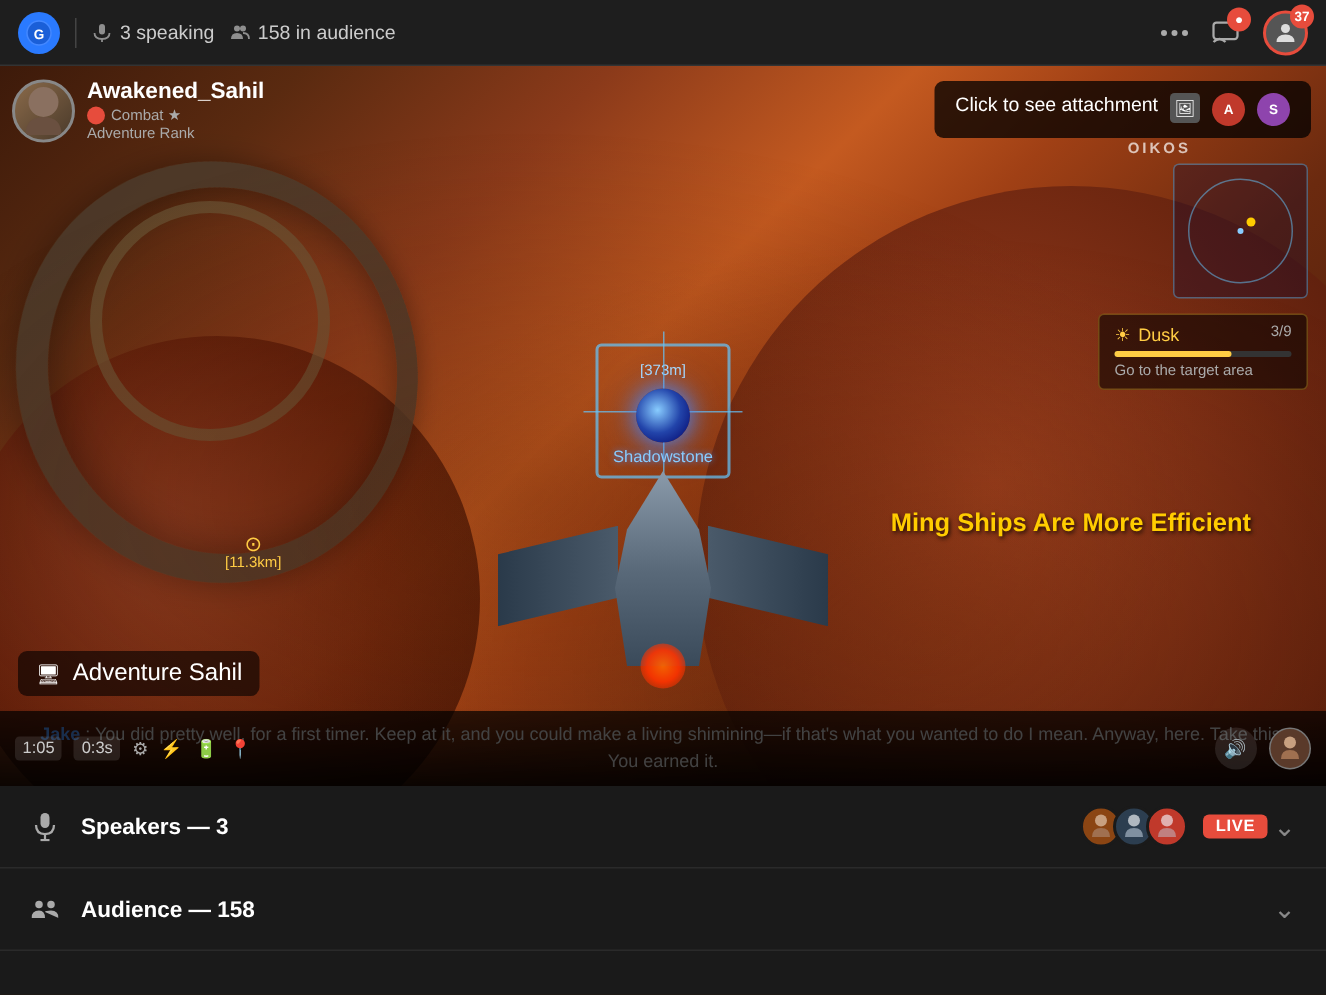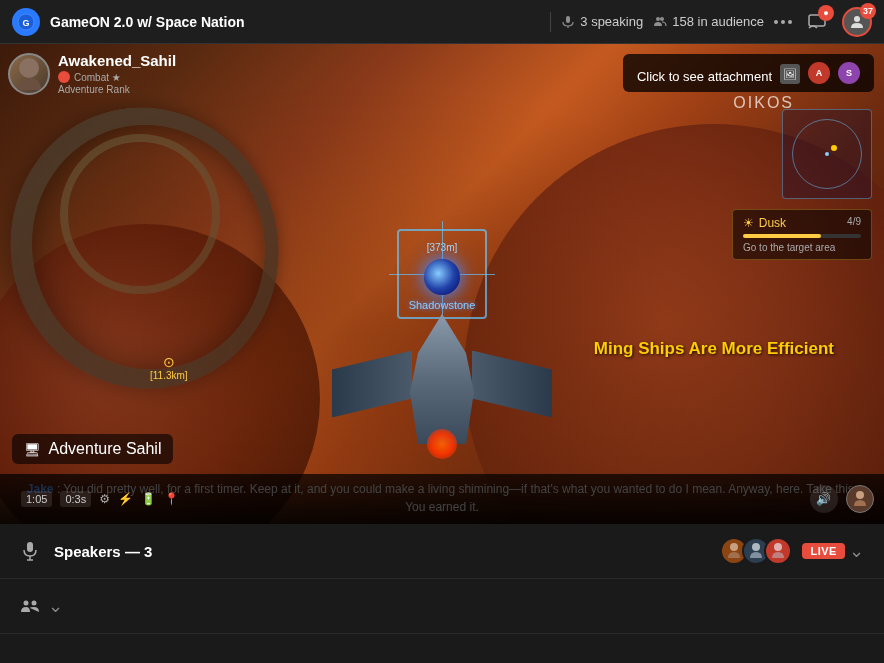--- a/index.html
+++ b/index.html
@@ -316,21 +316,21 @@
       right: 10px;
       background: rgba(0, 0, 0, 0.75);
       border: none;
       color: #fff;
       padding: 8px 14px;
       border-radius: 6px;
       font-size: 13px;
       font-weight: 500;
       cursor: pointer;
       display: flex;
-      align-items: flex-end;
+      align-items: flex-start;
       gap: 8px;
     }
     .attachment-btn .img-icon {
       width: 20px;
       height: 20px;
       background: #555;
       border-radius: 3px;
       display: flex;
       align-items: center;
       justify-content: center;
@@ -357,23 +357,24 @@
       justify-content: center;
       font-size: 9px;
       font-weight: bold;
     }
 
     
     .oikos-label {
       position: absolute;
       top: 50px;
       right: 90px;
-      font-size: 16px;
+      font-size: 10px;
       color: rgba(255,255,255,0.7);
       letter-spacing: 2px;
+      font-weight: bold;
     }
 
     
     .minimap {
       position: absolute;
       top: 65px;
       right: 12px;
       width: 90px;
       height: 90px;
       border: 1px solid rgba(100, 200, 255, 0.4);
@@ -677,21 +678,20 @@
 </head>
 <body>
 
 <div class="top-bar">
   <div class="top-bar-logo">
     <svg width="18" height="18" viewBox="0 0 18 18">
       <circle cx="9" cy="9" r="8" fill="#1a5fd8" stroke="#4488ff" stroke-width="1"></circle>
       <text x="9" y="13" text-anchor="middle" fill="white" font-size="9" font-weight="bold">G</text>
     </svg>
   </div>
-  <div class="top-bar-title">GameON 2.0 w/ Space Nation</div>
   <div class="top-bar-divider"></div>
   <div class="top-bar-stat">
     <svg width="14" height="14" viewBox="0 0 14 14">
       <rect x="5" y="1" width="4" height="7" rx="2" fill="#aaa"></rect>
       <path d="M2 7 Q2 11 7 11 Q12 11 12 7" stroke="#aaa" fill="none" stroke-width="1.2"></path>
       <line x1="7" y1="11" x2="7" y2="13" stroke="#aaa" stroke-width="1.2"></line>
     </svg>
     <span>3 speaking</span>
   </div>
   <div class="top-bar-stat">
@@ -770,21 +770,21 @@
     <div class="minimap">
       <div class="minimap-ring"></div>
       <div class="minimap-dot"></div>
       <div class="minimap-marker"></div>
     </div>
 
     <div class="quest-panel">
       <div class="quest-title">
         <span>☀</span>
         <span>Dusk</span>
-        <span class="quest-progress" style="margin-left:auto;">4/9</span>
+        <span class="quest-progress" style="margin-left:auto;">3/9</span>
       </div>
       <div class="quest-bar-bg">
         <div class="quest-bar-fill" style="width:66%;"></div>
       </div>
       <div class="quest-desc">Go to the target area</div>
     </div>
 
     <div class="target-dist">[373m]</div>
 
     <div class="reticle"></div>
@@ -814,21 +814,21 @@
       </div>
     </div>
 
     <div class="hud-bar">
 
       <div class="speaker-hud">
         <div style="font-size:13px;color:#fff;">🖥</div>
         <span>Adventure Sahil</span>
       </div>
 
-      <div class="hud-timer" style="font-size:11px;color:#ccc;background:rgba(255,255,255,0.1);border-radius:3px;padding:2px 5px;margin-left:11px;">1:05</div>
+      <div class="hud-timer" style="font-size:11px;color:#ccc;background:rgba(255,255,255,0.1);border-radius:3px;padding:2px 5px;">1:05</div>
       <div class="hud-timer" style="font-size:11px;color:#ccc;background:rgba(255,255,255,0.1);border-radius:3px;padding:2px 5px;">0:3s</div>
 
       <div class="hud-stats">
         <div class="hud-stat-item">
           <span style="font-size:12px;">⚙</span>
         </div>
         <div class="hud-stat-item">
           <span style="font-size:12px;">⚡</span>
         </div>
         <div class="hud-stat-item">
@@ -891,15 +891,16 @@
 
   <div class="audience-row section-row audience">
     <div class="section-mic">
       <svg width="18" height="16" viewBox="0 0 18 16">
         <circle cx="5" cy="5" r="2.5" fill="#aaa"></circle>
         <circle cx="13" cy="5" r="2.5" fill="#aaa"></circle>
         <path d="M0 14 Q0 9 5 9 Q9 9 9 14" fill="#aaa"></path>
         <path d="M9 10 Q9 9 13 9 Q18 9 18 14" fill="#aaa"></path>
       </svg>
     </div>
+    <span class="section-label">Audience — 158</span>
     <div class="chevron-btn">⌄</div>
   </div>
 </div>
 
 </body></html>

